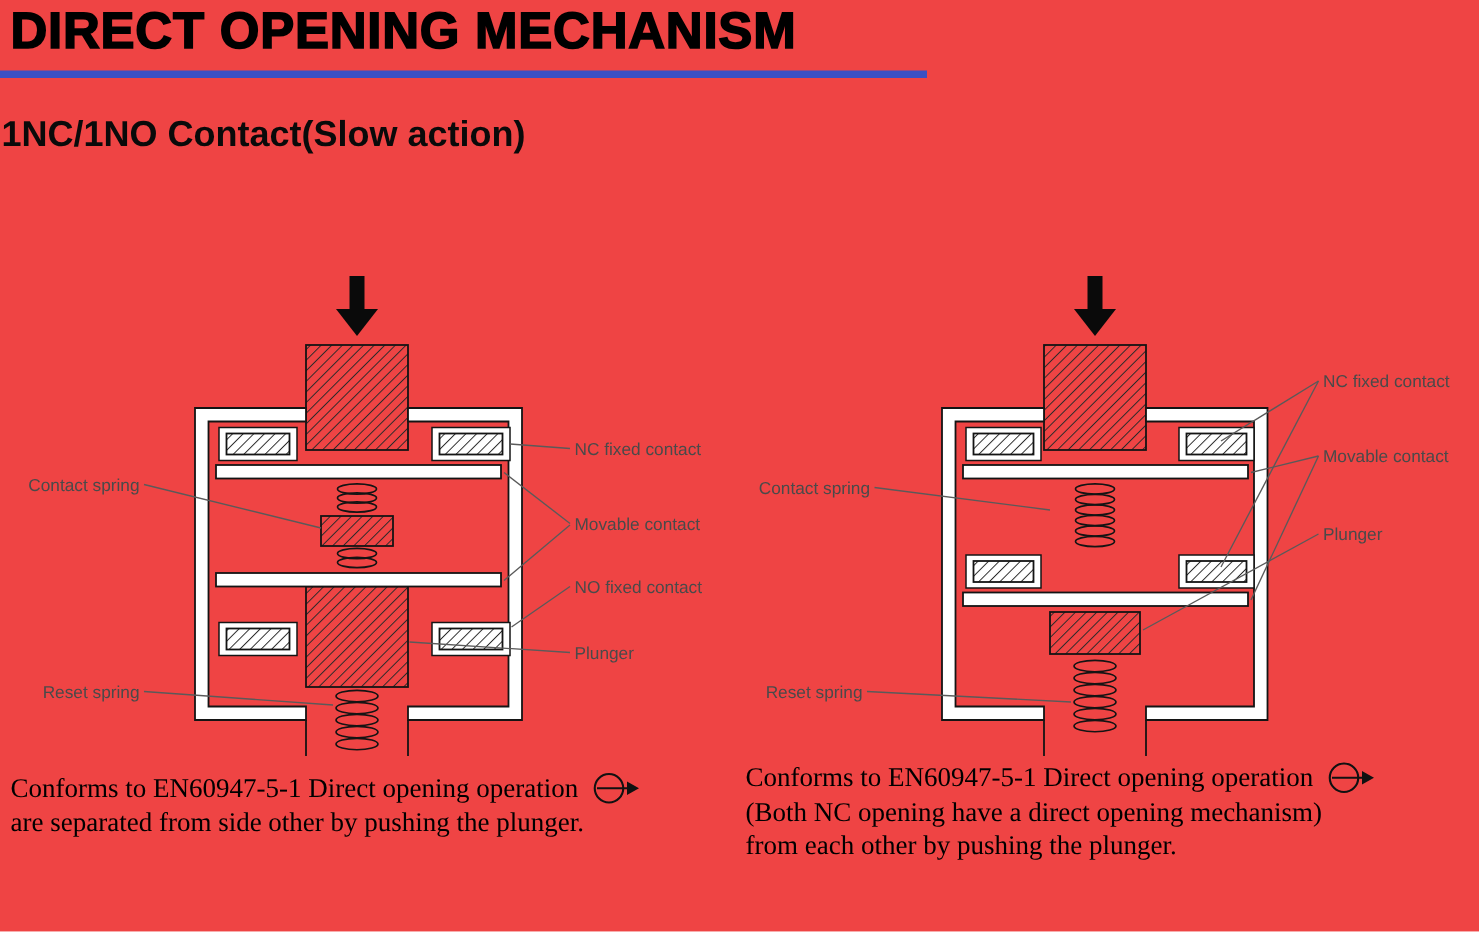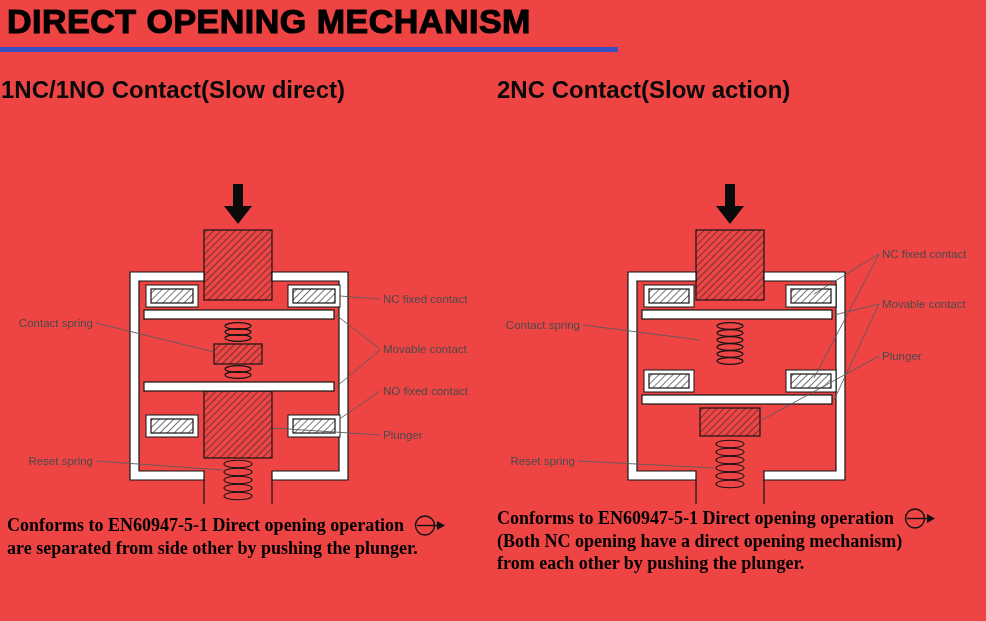--- a/index.html
+++ b/index.html
@@ -28,37 +28,36 @@
   .dlabel { font:11.5px "Liberation Sans", sans-serif; fill:#4a4a4a; }
   .leader { stroke:#5a5a5a; stroke-width:0.9; fill:none; }
   .outline { stroke:#141414; stroke-width:1.2; fill:#fff; }
   .thin { stroke:#141414; stroke-width:1; fill:#fff; }
   .hatched { stroke:#141414; stroke-width:1.2; }
   .coil { stroke:#141414; stroke-width:1.1; fill:none; }
   .solid { fill:#0a0a0a; stroke:none; }
   .guide { stroke:#141414; stroke-width:1.2; }
   .desc {
     position:absolute; font-family:"Liberation Serif", serif;
-    font-size:18px; line-height:22px; color:#000;font-weight:bold;
+    font-size:18px; line-height:22px; color:#000;
   }
   .desc.left { left:7px; top:514px; width:470px; }
   .desc.right { left:497px; top:507px; width:484px; }
   .desc-line { white-space:nowrap; }
   .doa-symbol { vertical-align:-6px; margin-left:8px; }
 </style>
 </head>
 <body>
 
 <div class="page">
 
   <h1 class="page-title">DIRECT OPENING MECHANISM</h1>
   <div class="title-rule"></div>
 
-  <h2 class="col-heading left">1NC/1NO Contact(Slow direct)</h2>
-  <h2 class="col-heading right">2NC Contact(Slow action)</h2>
+  <h2 class="col-heading left">1NC/1NO Contact(Slow action)</h2>
 
   <svg class="diagram left" width="490" height="345" viewBox="0 0 490 345">
     <defs>
       <pattern id="hatchL" width="5" height="5" patternUnits="userSpaceOnUse" patternTransform="rotate(45)">
         <line x1="0" y1="0" x2="0" y2="5" stroke="#2a2a2a" stroke-width="1.3"></line>
       </pattern>
     </defs>
 
     <g>
       <rect class="solid" x="233" y="16" width="10" height="23"></rect>

